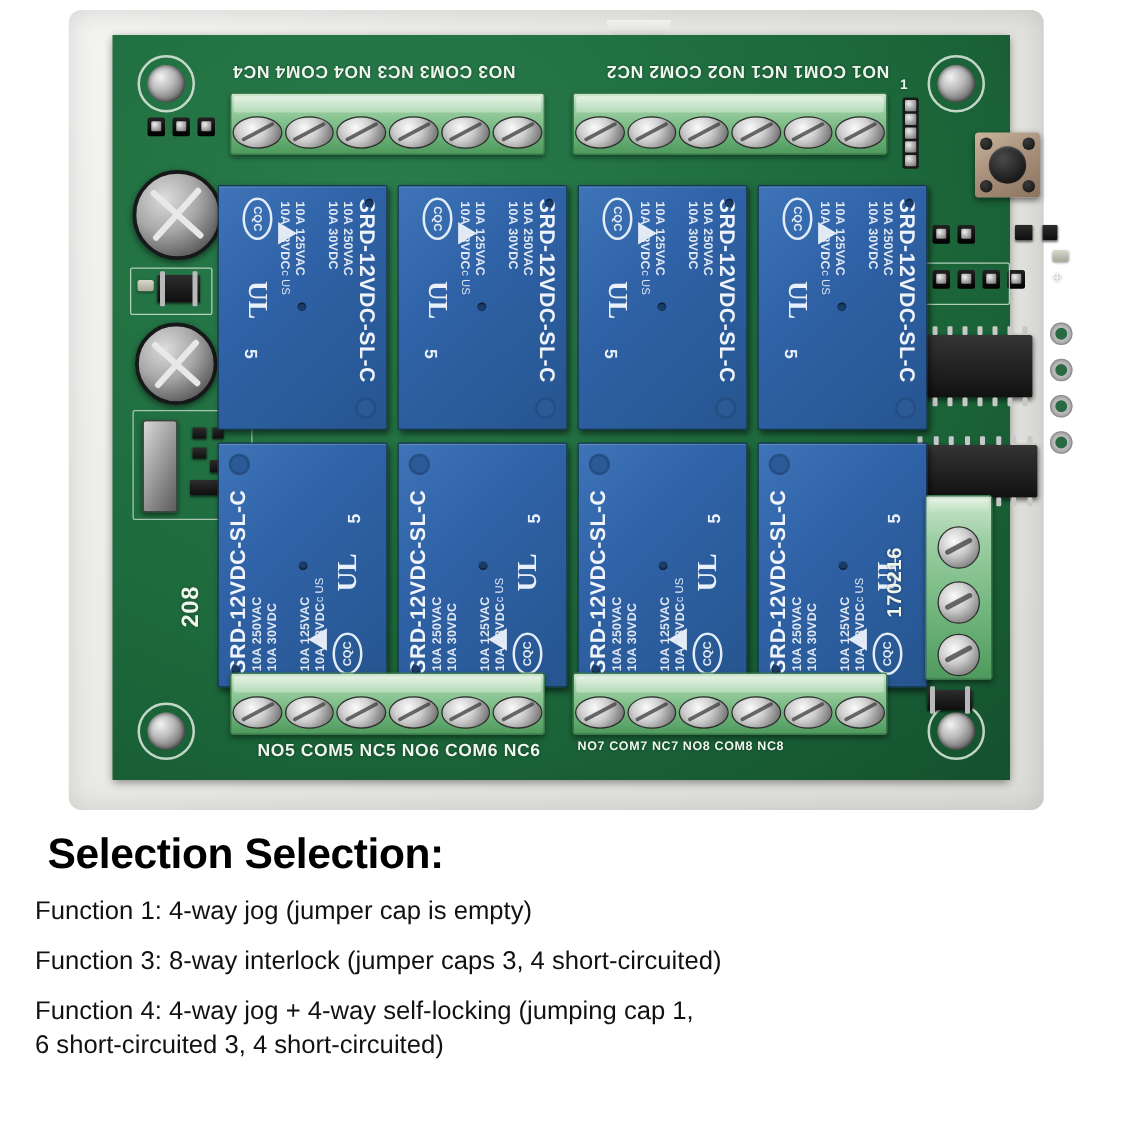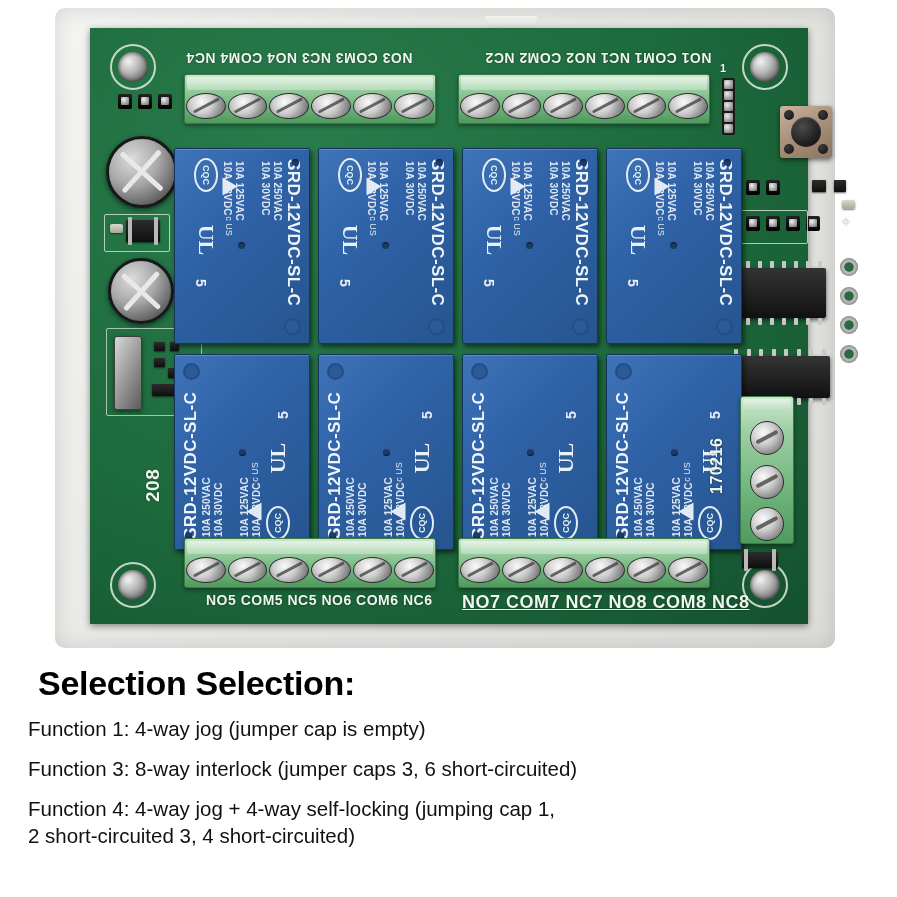--- a/index.html
+++ b/index.html
@@ -777,24 +777,24 @@
       <div class="cap"></div>
       <div class="screw"></div>
       <div class="screw"></div>
       <div class="screw"></div>
       <div class="screw"></div>
       <div class="screw"></div>
       <div class="screw"></div>
     </div>
 
     <div class="silk" style="left:96px;  top:564px; font-size:14px;margin-left:20px;">NO5 COM5 NC5 NO6 COM6 NC6</div>
-    <div class="silk" style="left:372px; top:564px; font-size:18px;text-decoration:underline;">NO7 COM7 NC7 NO8 COM8 NC8</div>
+    <div class="silk" style="left:372px; top:564px; font-size:10px;">NO7 COM7 NC7 NO8 COM8 NC8</div>
 
   </div>
 </div>
 
 <div id="caption">
   <h1>Selection Selection:</h1>
   <p class="fn">Function 1: 4-way jog (jumper cap is empty)</p>
-  <p class="fn">Function 3: 8-way interlock (jumper caps 3, 6 short-circuited)</p>
+  <p class="fn">Function 3: 8-way interlock (jumper caps 3, 4 short-circuited)</p>
   <p class="fn">Function 4: 4-way jog + 4-way self-locking (jumping cap 1,
-2 short-circuited 3, 4 short-circuited)</p>
+6 short-circuited 3, 4 short-circuited)</p>
 </div>
 
 </body></html>

